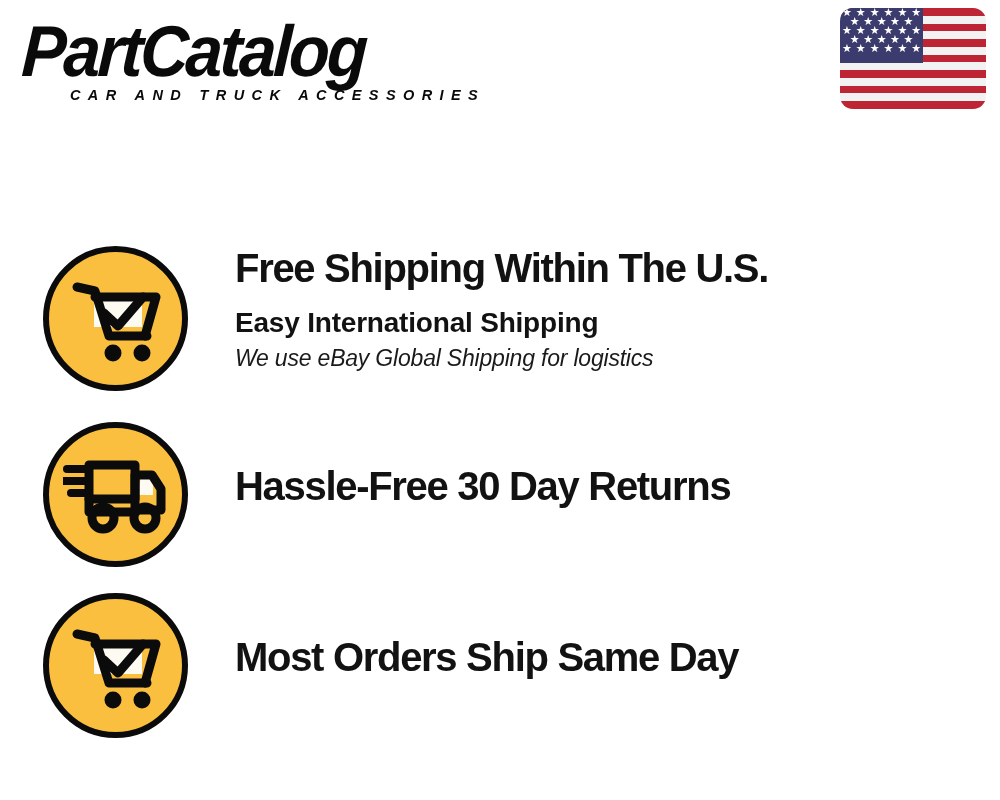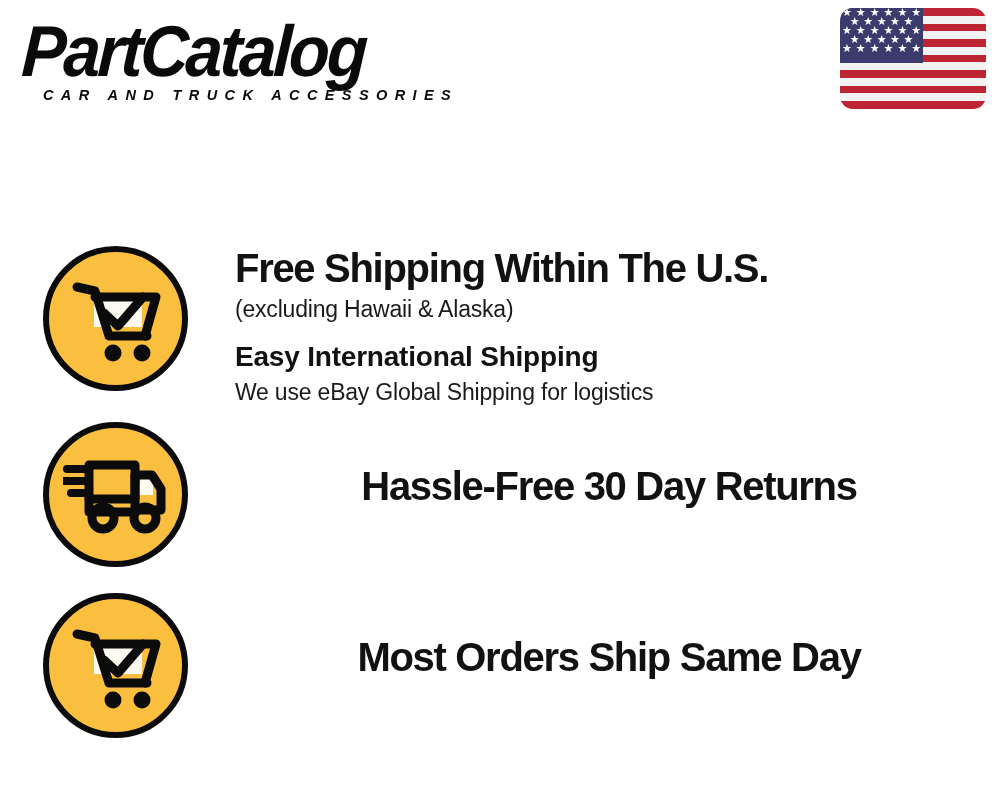--- a/index.html
+++ b/index.html
@@ -44,21 +44,21 @@
     letter-spacing: -3.2px;
     color: #0a0a0a;
     transform: scaleX(0.93) skewX(-3deg);
     transform-origin: left center;
     white-space: nowrap;
   }
 
   .brand-tagline {
     display: block;
     margin-top: 1px;
-    margin-left: 21px;
+    margin-left: 48px;
     font-family: "Liberation Sans", sans-serif;
     font-weight: 700;
     font-style: italic;
     font-size: 14.5px;
     letter-spacing: 7.4px;
     color: #0a0a0a;
     white-space: nowrap;
   }
 
   .seller-badge {
@@ -199,26 +199,26 @@
 
   .feature-sub-plain {
     display: block;
     font-family: "Liberation Sans", sans-serif;
     font-weight: 400;
     font-size: 23px;
     line-height: 1.33;
     letter-spacing: -0.2px;
     color: #1a1a1a;
     margin-top: 2px;
+    font-style: italic;
   }
 
   .row-2 .feature-text,
   .row-3 .feature-text {
     padding-top: 42px;
-    text-align: center;
   }
 </style>
 </head>
 <body>
 
 <div class="banner">
 
   <div class="header">
 
     <div class="brand-logo">
@@ -288,21 +288,20 @@
           <path d="M30 54 L78 54 L78 26 L30 26 Z" fill="#fdfaf1"></path>
           <path d="M13 14 L31 18 L45 63 L83 63" fill="none" stroke="#0b0b0b" stroke-width="9" stroke-linecap="round" stroke-linejoin="round"></path>
           <path d="M31 24 L92 24 L81 63" fill="none" stroke="#0b0b0b" stroke-width="9" stroke-linecap="round" stroke-linejoin="round"></path>
           <path d="M40 40 L54 53 L79 24" fill="none" stroke="#0b0b0b" stroke-width="9" stroke-linecap="round" stroke-linejoin="round"></path>
           <circle cx="49" cy="80" r="8.5" fill="#0b0b0b"></circle>
           <circle cx="78" cy="80" r="8.5" fill="#0b0b0b"></circle>
         </svg>
       </div>
       <div class="feature-text">
         <span class="feature-title">Free Shipping Within The U.S.</span>
-        <span class="feature-sub">(excluding Hawaii &amp; Alaska)</span>
         <span class="feature-sub-bold">Easy International Shipping</span>
         <span class="feature-sub-plain">We use eBay Global Shipping for logistics</span>
       </div>
     </div>
 
     <div class="feature-row row-2">
       <div class="badge-circle">
         <svg width="106" height="80" viewBox="0 0 106 80" aria-hidden="true">
           <path d="M78 22 L90 22 L90 40 L74 40 Z" fill="#fdfaf1"></path>
           <path d="M26 10 L72 10 L72 44 L26 44 Z" fill="none" stroke="#0b0b0b" stroke-width="9" stroke-linejoin="round"></path>

